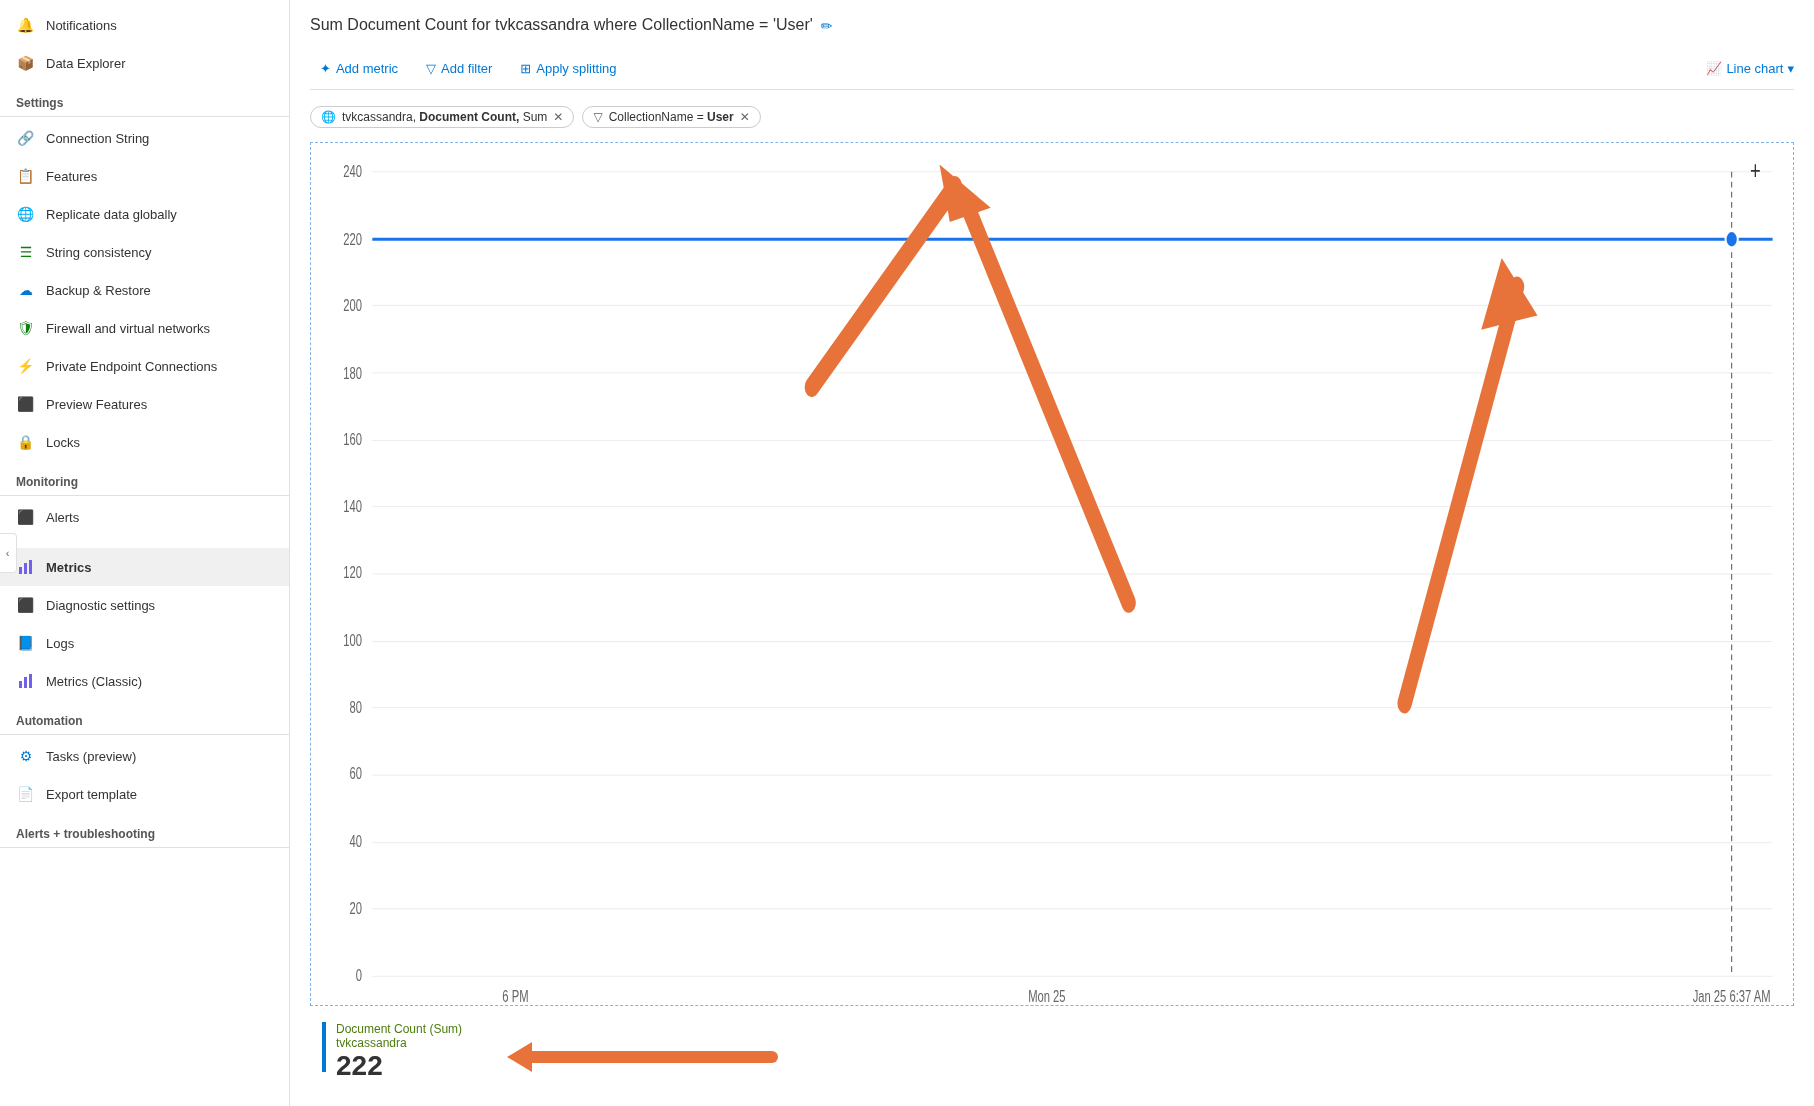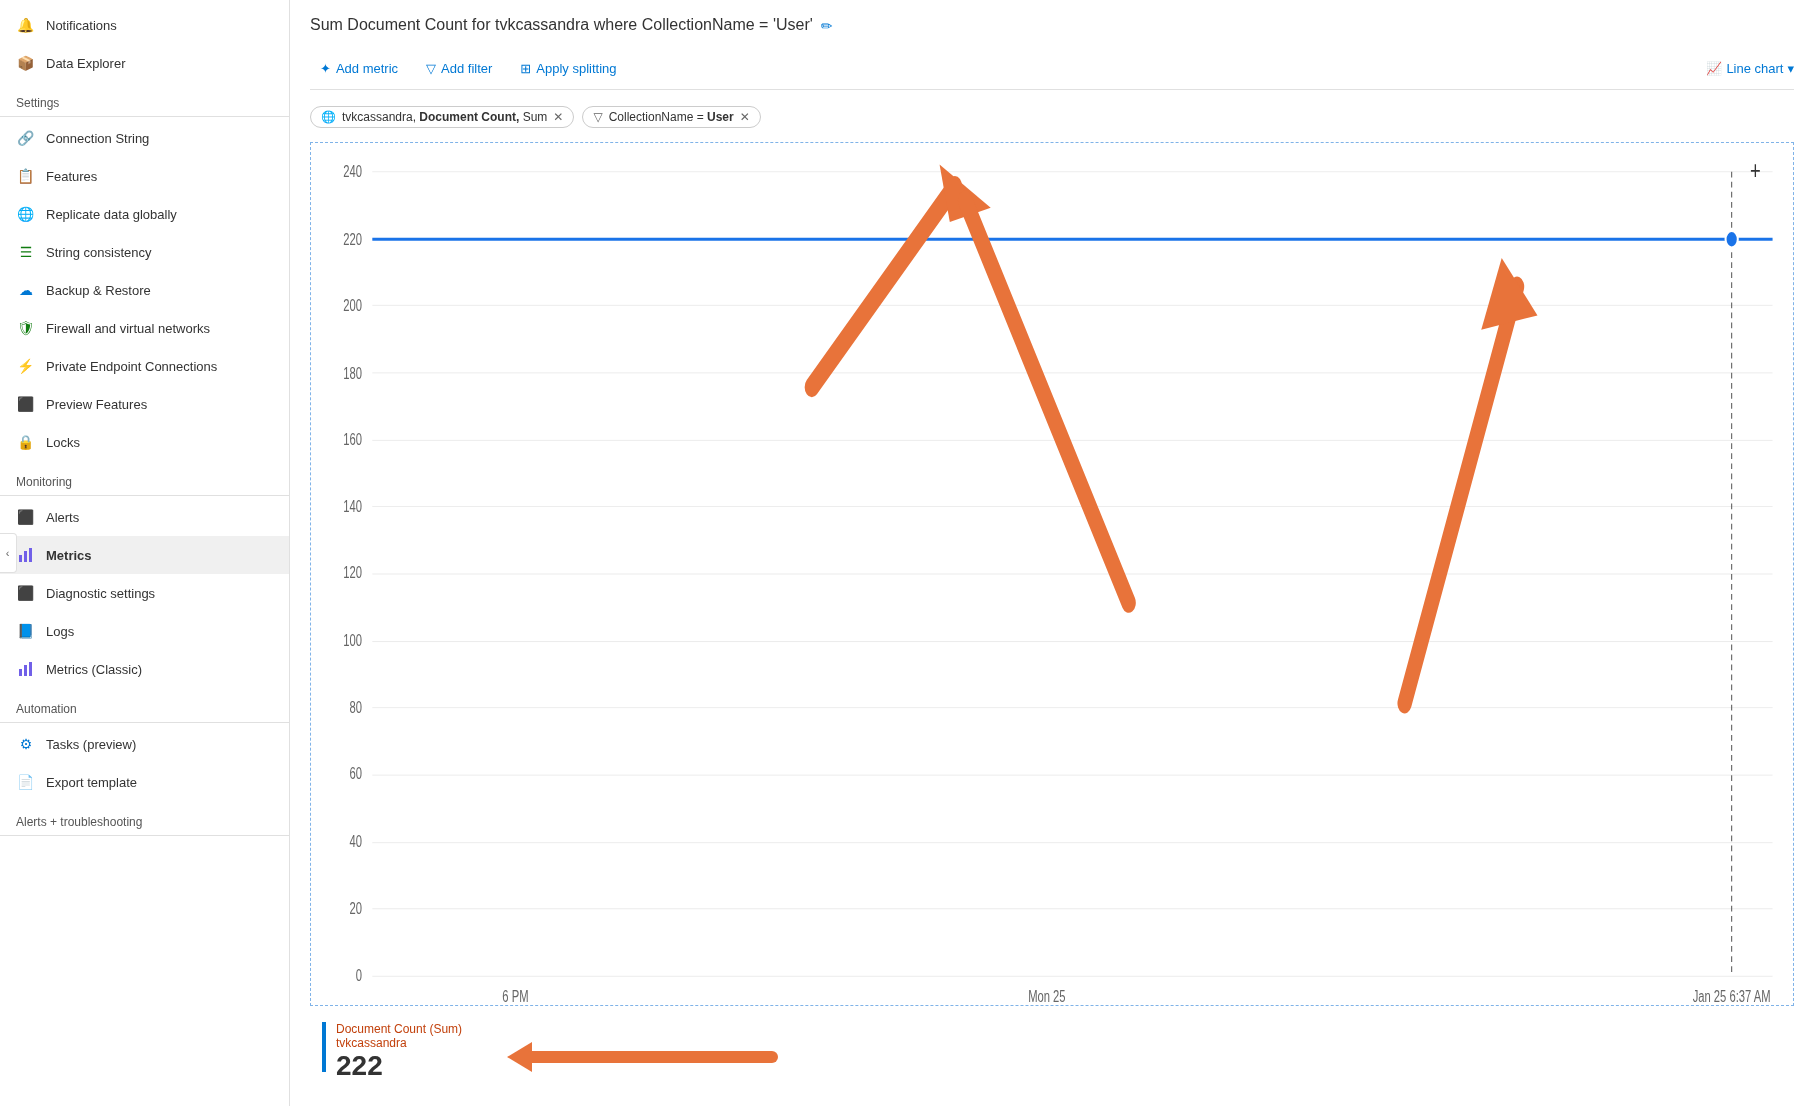--- a/index.html
+++ b/index.html
@@ -16,34 +16,34 @@
     }
 
     .sidebar-item {
       display: flex;
       align-items: center;
       padding: 9px 16px;
       cursor: pointer;
       color: #333;
       text-decoration: none;
     }
-    .sidebar-item.active { background: #f0f0f0; font-weight: 600; }
+    .sidebar-item.active { background: #f0f0f0; font-weight: 600; margin-top: 12px; }
     .sidebar-item .icon {
       width: 20px;
       height: 20px;
       margin-right: 10px;
       display: flex;
       align-items: center;
       justify-content: center;
       font-size: 14px;
       flex-shrink: 0;
     }
     .sidebar-section-title {
       font-size: 12px;
-      font-weight: 400;
+      font-weight: 700;
       color: #555;
       padding: 14px 16px 6px 16px;
       border-bottom: 1px solid #e0e0e0;
       margin-bottom: 2px;
       text-transform: none;
     }
 
     
     #main {
       flex: 1;
@@ -167,21 +167,21 @@
       display: flex;
       align-items: flex-start;
       gap: 10px;
     }
     .legend-bar {
       width: 4px;
       height: 50px;
       background: #0078d4;
       flex-shrink: 0;
     }
-    .legend-text { font-size: 12px; color: #c2410c; }
+    .legend-text { font-size: 12px; color: #4d7c0f; }
     .legend-value { font-size: 28px; font-weight: 700; color: #333; }
 
     
     .icon-blue { color: #0078d4; }
     .icon-red { color: #e00; }
     .icon-green { color: #107c10; }
     .icon-purple { color: #7160e8; }
     .icon-teal { color: #008272; }
 
   </style>

